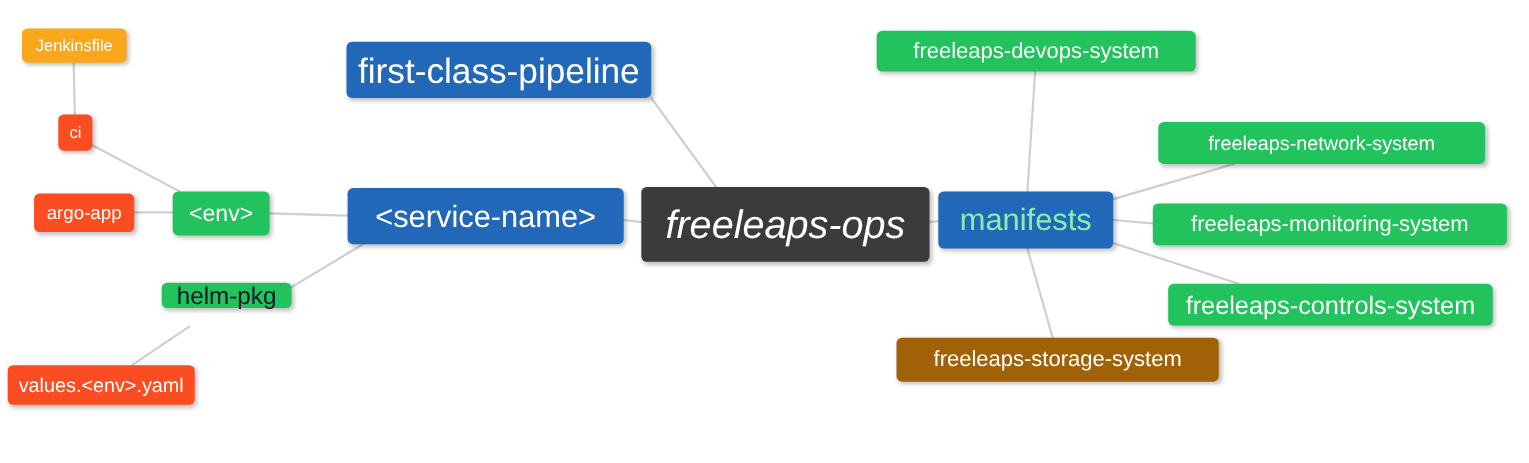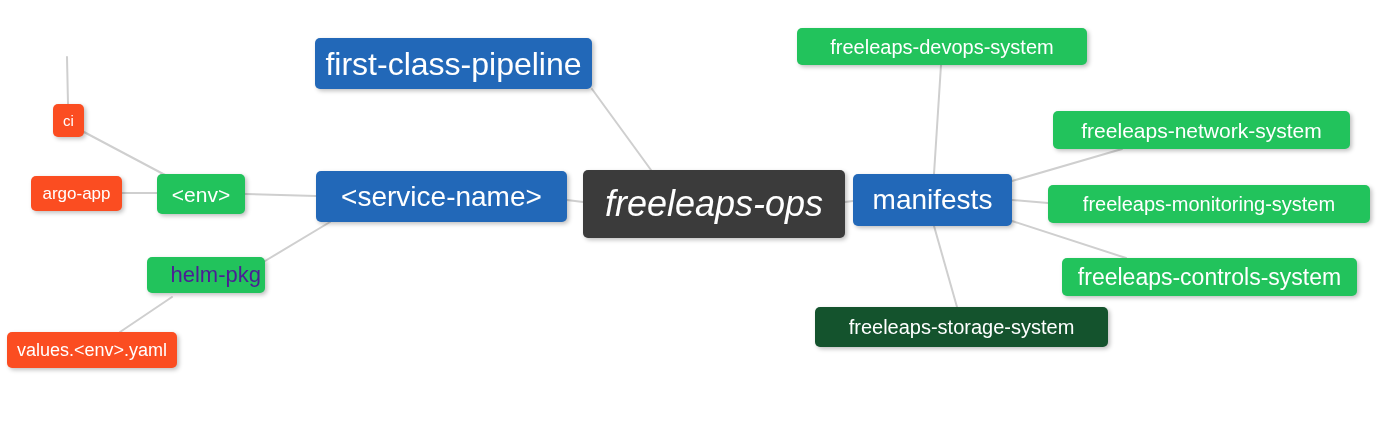--- a/index.html
+++ b/index.html
@@ -65,46 +65,49 @@
     </svg>
 <div class="node" style="left: 583px; top: 170px; width: 262px; height: 68px; font-size: 36px; background: rgb(59, 59, 59); color: rgb(255, 255, 255); font-style: italic;">
       <span>freeleaps-ops</span>
     </div>
     <div class="node" style="left: 315px; top: 38px; width: 277px; height: 51px; font-size: 32px; background: rgb(34, 104, 184); color: rgb(255, 255, 255);">
       <span>first-class-pipeline</span>
     </div>
     <div class="node" style="left: 316px; top: 171px; width: 251px; height: 51px; font-size: 28px; background: rgb(34, 104, 184); color: rgb(255, 255, 255);">
       <span>&lt;service-name&gt;</span>
     </div>
-    <div class="node" style="left: 853px; top: 174px; width: 159px; height: 52px; font-size: 28px; background: rgb(34, 104, 184); color: #ffffff;">
+    <div class="node" style="left: 853px; top: 174px; width: 159px; height: 52px; font-size: 28px; background: rgb(34, 104, 184); color: #86efac;">
       <span>manifests</span>
     </div>
     <div class="node" style="left: 157px; top: 174px; width: 88px; height: 40px; font-size: 21px; background: rgb(34, 195, 92); color: rgb(255, 255, 255); justify-content: center;">
       <span>&lt;env&gt;</span>
     </div>
-    <div class="node" style="left: 147px; top: 257px; width: 118px; height: 36px; font-size: 22px; background: rgb(34, 195, 92); color: #4c1d95; justify-content: flex-end;">
+    <div class="node" style="left: 147px; top: 257px; width: 118px; height: 23px; font-size: 22px; background: rgb(34, 195, 92); color: #0f172a;">
       <span>helm-pkg</span>
     </div>
     <div class="node" style="left: 31px; top: 176px; width: 91px; height: 35px; font-size: 17px; background: rgb(251, 77, 33); color: rgb(255, 255, 255);">
       <span>argo-app</span>
     </div>
     <div class="node" style="left: 53px; top: 104px; width: 31px; height: 33px; font-size: 15px; background: rgb(251, 77, 33); color: rgb(255, 255, 255);">
       <span>ci</span>
     </div>
+    <div class="node" style="left: 20px; top: 26px; width: 95px; height: 31px; font-size: 15px; background: rgb(251, 167, 27); color: rgb(255, 255, 255);">
+      <span>Jenkinsfile</span>
+    </div>
     <div class="node" style="left: 7px; top: 332px; width: 170px; height: 36px; font-size: 18px; background: rgb(251, 77, 33); color: rgb(255, 255, 255);">
       <span>values.&lt;env&gt;.yaml</span>
     </div>
     <div class="node" style="left: 797px; top: 28px; width: 290px; height: 37px; font-size: 20px; background: rgb(34, 195, 92); color: rgb(255, 255, 255);">
       <span>freeleaps-devops-system</span>
     </div>
-    <div class="node" style="left: 1053px; top: 111px; width: 297px; height: 38px; font-size: 21px; background: rgb(34, 195, 92); color: rgb(255, 255, 255);">
+    <div class="node" style="left: 1053px; top: 111px; width: 297px; height: 38px; font-size: 18px; background: rgb(34, 195, 92); color: rgb(255, 255, 255);">
       <span>freeleaps-network-system</span>
     </div>
     <div class="node" style="left: 1048px; top: 185px; width: 322px; height: 38px; font-size: 20px; background: rgb(34, 195, 92); color: rgb(255, 255, 255);">
       <span>freeleaps-monitoring-system</span>
     </div>
     <div class="node" style="left: 1062px; top: 258px; width: 295px; height: 38px; font-size: 23px; background: rgb(34, 195, 92); color: rgb(255, 255, 255);">
       <span>freeleaps-controls-system</span>
     </div>
-    <div class="node" style="left: 815px; top: 307px; width: 293px; height: 40px; font-size: 20px; background: #14532d; color: rgb(255, 255, 255);">
+    <div class="node" style="left: 815px; top: 307px; width: 293px; height: 40px; font-size: 20px; background: #a16207; color: rgb(255, 255, 255);">
       <span>freeleaps-storage-system</span>
     </div>
   </div>
 
 </body></html>

